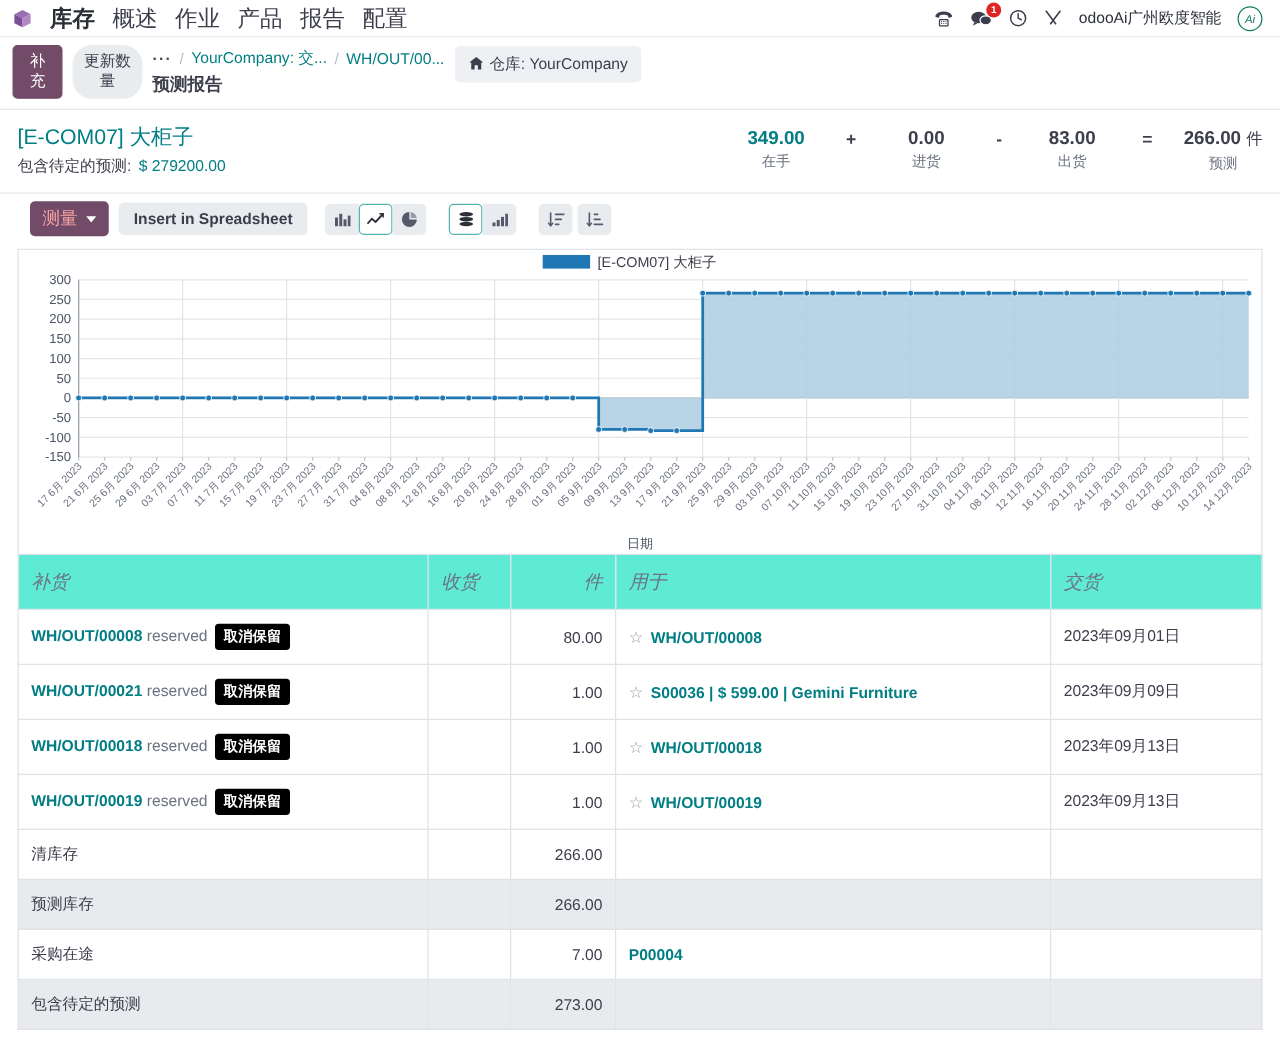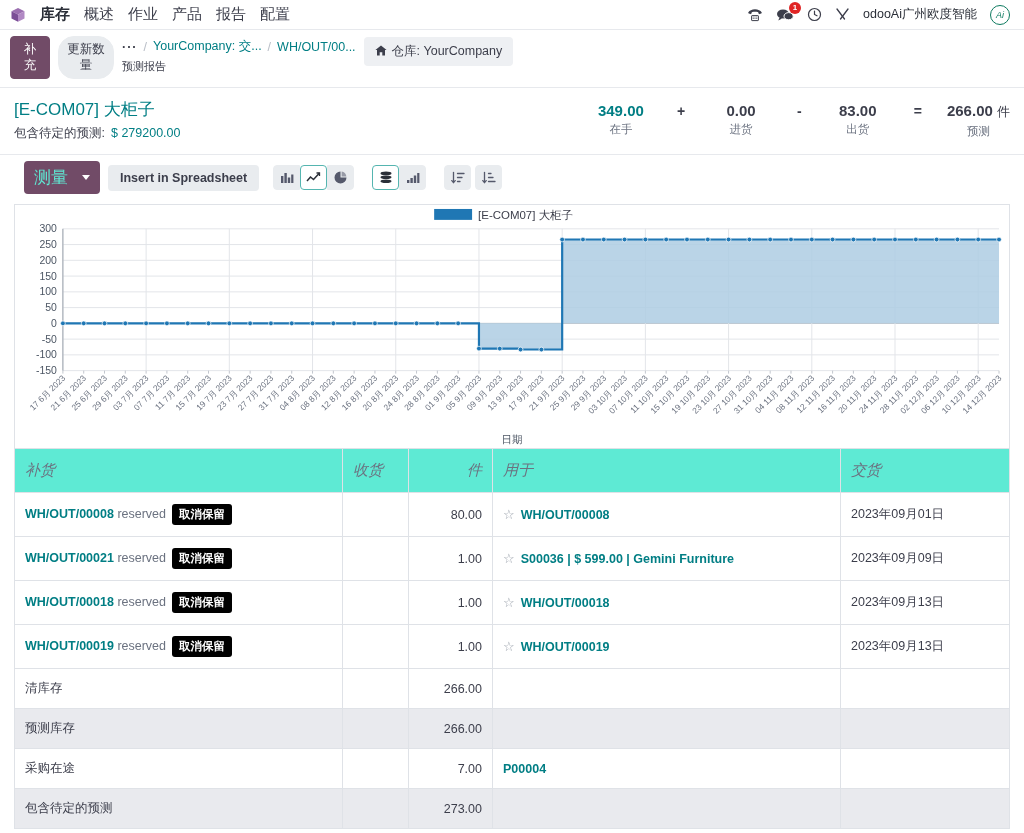--- a/index.html
+++ b/index.html
@@ -22,21 +22,21 @@
     padding: 0 10px;
     border-bottom: 1px solid #e7e9ed;
   }
   .nav-left { display: flex; align-items: center; gap: 14px; }
   .brand-cube {
     width: 16px; height: 16px;
     display: inline-block;
     position: relative;
   }
   .nav-item {
-    font-size: 15px;
+    font-size: 18px;
     color: #3c3e4b;
     cursor: pointer;
     white-space: nowrap;
   }
   .nav-item.app { font-weight: 700; color: #2b2f38; }
   .nav-right {
     margin-left: auto;
     display: flex;
     align-items: center;
     gap: 13px;
@@ -115,21 +115,21 @@
   .breadcrumb {
     display: flex;
     align-items: center;
     gap: 6px;
     font-size: 12.5px;
     color: #6b7280;
   }
   .bc-dots { color: #3c3e4b; letter-spacing: 1px; cursor: pointer; font-weight: 700; }
   .bc-sep { color: #b9bec7; }
   .bc-link { color: #017e84; cursor: pointer; }
-  .bc-current { color: #3c3e4b; font-size: 11px; margin-top: 4px; display: block; }
+  .bc-current { color: #3c3e4b; font-size: 14px; margin-top: 4px; display: block; font-weight: bold; }
   .wh-pill {
     background: #eef0f3;
     border-radius: 4px;
     padding: 6px 11px;
     font-size: 12.5px;
     color: #3c3e4b;
     display: flex;
     align-items: center;
     gap: 5px;
     cursor: pointer;
@@ -165,28 +165,28 @@
   .chart-toolbar {
     padding: 6px 14px 10px 24px;
     display: flex;
     align-items: center;
     gap: 8px;
     border-top: 1px solid #e7e9ed;
     margin-top: 8px;
   }
   .measure-btn {
     background: #714b67;
-    color: #5eead4;
+    color: #fca5a5;
     border-radius: 4px;
     padding: 5px 10px;
-    font-size: 17px;
+    font-size: 14px;
     cursor: pointer;
     display: flex;
     align-items: center;
-    gap: 14px;
+    gap: 7px;
   }
   .caret {
     width: 0; height: 0;
     border-left: 4px solid transparent;
     border-right: 4px solid transparent;
     border-top: 5px solid #fff;
   }
   .sheet-btn {
     background: #e9ecef;
     color: #3c3e4b;

